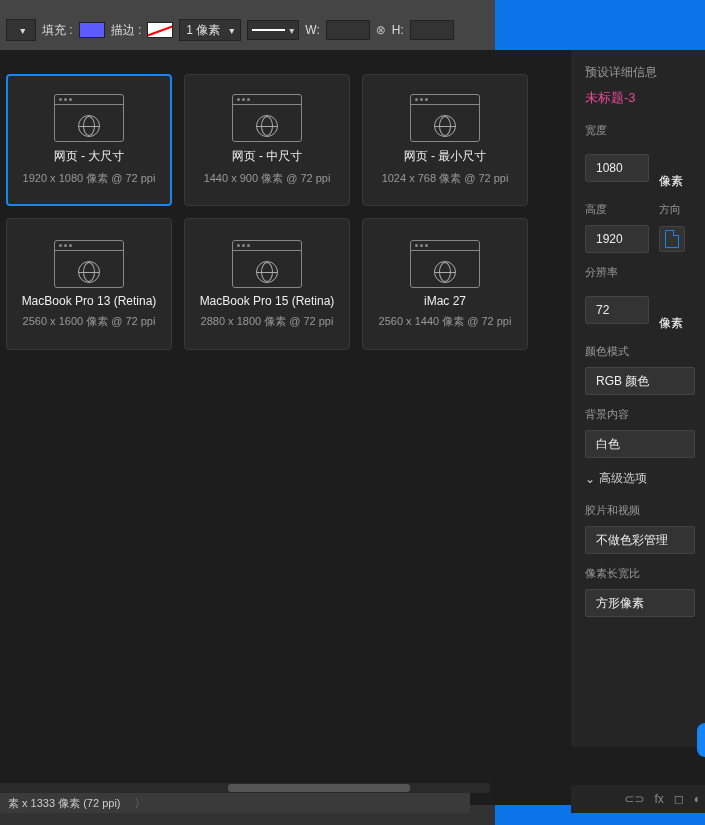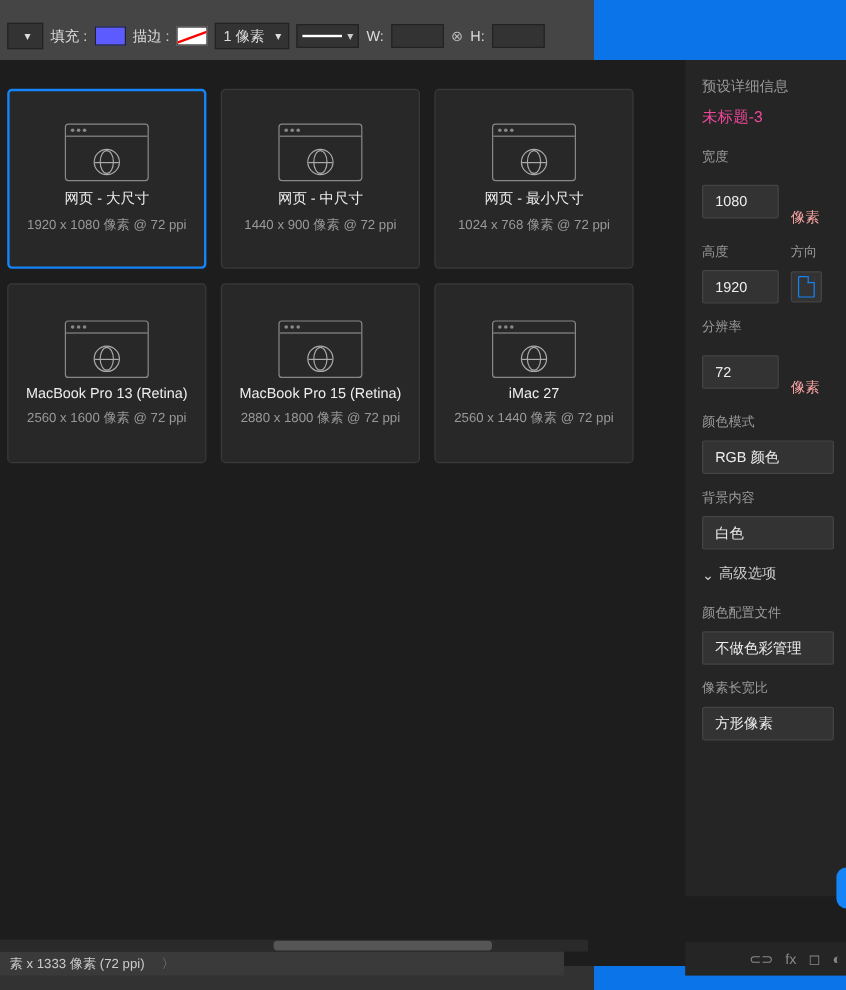--- a/index.html
+++ b/index.html
@@ -18,39 +18,39 @@
   .dim-input { background: #333; border: 1px solid #222; width: 42px; height: 20px; color: #bbb; font-size: 11px; padding: 0 21px; }
   .link-icon { font-size: 12px; color: #bbb; }
 
   .dialog { position: absolute; top: 50px; left: 0; right: -210px; bottom: 20px; background: #1d1d1d; }
   .tabs { display: flex; gap: 28px; padding: 22px 4px 0 6px; border-bottom: 1px solid #333; height: 58px; align-items: flex-start; }
   .tab { color: #aaa; font-size: 14px; padding: 4px 0 14px 0; cursor: pointer; }
   .tab.active { color: #fff; border-bottom: 3px solid #fff; }
 
   .body { display: flex; height: calc(100% - 58px); }
   .presets { flex: 1; padding: 24px 6px 10px 6px; display: flex; flex-wrap: wrap; gap: 12px; align-content: flex-start; overflow: hidden; }
-  .preset { width: 166px; height: 150px; background: #282828; border: 1px solid #3a3a3a; border-radius: 4px; display: flex; flex-direction: column; align-items: center; justify-content: center; gap: 6px; cursor: pointer; }
+  .preset { width: 166px; height: 132px; background: #282828; border: 1px solid #3a3a3a; border-radius: 4px; display: flex; flex-direction: column; align-items: center; justify-content: center; gap: 6px; cursor: pointer; }
   .preset.selected { border: 2px solid #1584f7; }
   .thumb { width: 70px; height: 48px; border: 1px solid #888; border-radius: 3px; position: relative; background: transparent; }
   .thumb .titlebar { position: absolute; top: 0; left: 0; right: 0; height: 10px; border-bottom: 1px solid #888; }
   .thumb .dots { position: absolute; top: 3px; left: 4px; display: flex; gap: 2px; }
   .thumb .dots span { width: 3px; height: 3px; border-radius: 50%; background: #888; display: block; }
   .thumb .globe { position: absolute; top: 20px; left: 50%; transform: translateX(-50%); width: 22px; height: 22px; border: 1px solid #aaa; border-radius: 50%; }
   .thumb .globe::before { content: ""; position: absolute; top: 0; bottom: 0; left: 50%; width: 10px; transform: translateX(-50%); border: 1px solid #aaa; border-radius: 50%; }
   .thumb .globe::after { content: ""; position: absolute; left: 0; right: 0; top: 50%; border-top: 1px solid #aaa; }
   .preset-name { color: #eee; font-size: 12px; }
   .preset-detail { color: #999; font-size: 11px; }
 
   .details { width: 134px; background: #252525; padding: 14px 0 14px 14px; color: #bbb; font-size: 12px; display: flex; flex-direction: column; gap: 8px; overflow: hidden; }
   .details .title { color: #999; font-size: 12px; }
   .details .doc-name { color: #ec4899; font-size: 13px; margin-bottom: 4px; }
   .field-label { color: #999; font-size: 11px; margin-top: 4px; }
   .row { display: flex; gap: 10px; align-items: center; }
   .input { background: #333; border: 1px solid #444; color: #eee; height: 28px; width: 64px; padding: 0 10px; border-radius: 2px; font-size: 12px; }
-  .unit { color: #fca5a5; margin-top: 27px; }
+  .unit { color: #ffffff; margin-top: 27px; }
   .orient { width: 26px; height: 26px; background: #333; border: 1px solid #444; border-radius: 2px; display: flex; align-items: center; justify-content: center; }
   .orient .page { width: 14px; height: 18px; border: 1px solid #1584f7; border-radius: 1px; position: relative; }
   .orient .page::after { content: ""; position: absolute; top: -1px; right: -1px; width: 5px; height: 5px; background: #333; border-left: 1px solid #1584f7; border-bottom: 1px solid #1584f7; }
   .select { background: #333; border: 1px solid #444; color: #eee; height: 28px; padding: 0 10px; border-radius: 2px; font-size: 12px; display: flex; align-items: center; width: 110px; }
   .adv { display: flex; align-items: center; gap: 4px; color: #ccc; font-size: 12px; margin: 4px 0; cursor: pointer; }
 
   .statusbar { position: absolute; bottom: 12px; left: 0; height: 20px; background: #3a3a3a; color: #ccc; font-size: 11px; padding: 2px 8px; display: flex; align-items: center; width: 470px; }
   .statusbar .chev { margin-left: 14px; color: #888; }
   .blue-btn { position: absolute; right: -210px; bottom: 68px; width: 8px; height: 34px; background: #1584f7; border-radius: 17px 0 0 17px; }
   .bottom-strip { position: absolute; right: -210px; bottom: 12px; height: 28px; width: 134px; background: #252525; display:flex; align-items:center; justify-content:flex-end; gap:10px; padding-right:4px; color:#888; }
@@ -208,21 +208,21 @@
         <div class="select">RGB 颜色</div>
 
         <div class="field-label">背景内容</div>
         <div class="select">白色</div>
 
         <div class="adv">
           <span>⌄</span>
           <span>高级选项</span>
         </div>
 
-        <div class="field-label">颜色配置文件</div>
+        <div class="field-label">胶片和视频</div>
         <div class="select">不做色彩管理</div>
 
         <div class="field-label">像素长宽比</div>
         <div class="select">方形像素</div>
       </div>
     </div>
   </div>
 
   <div class="blue-btn"></div>
   <div class="bottom-strip">

